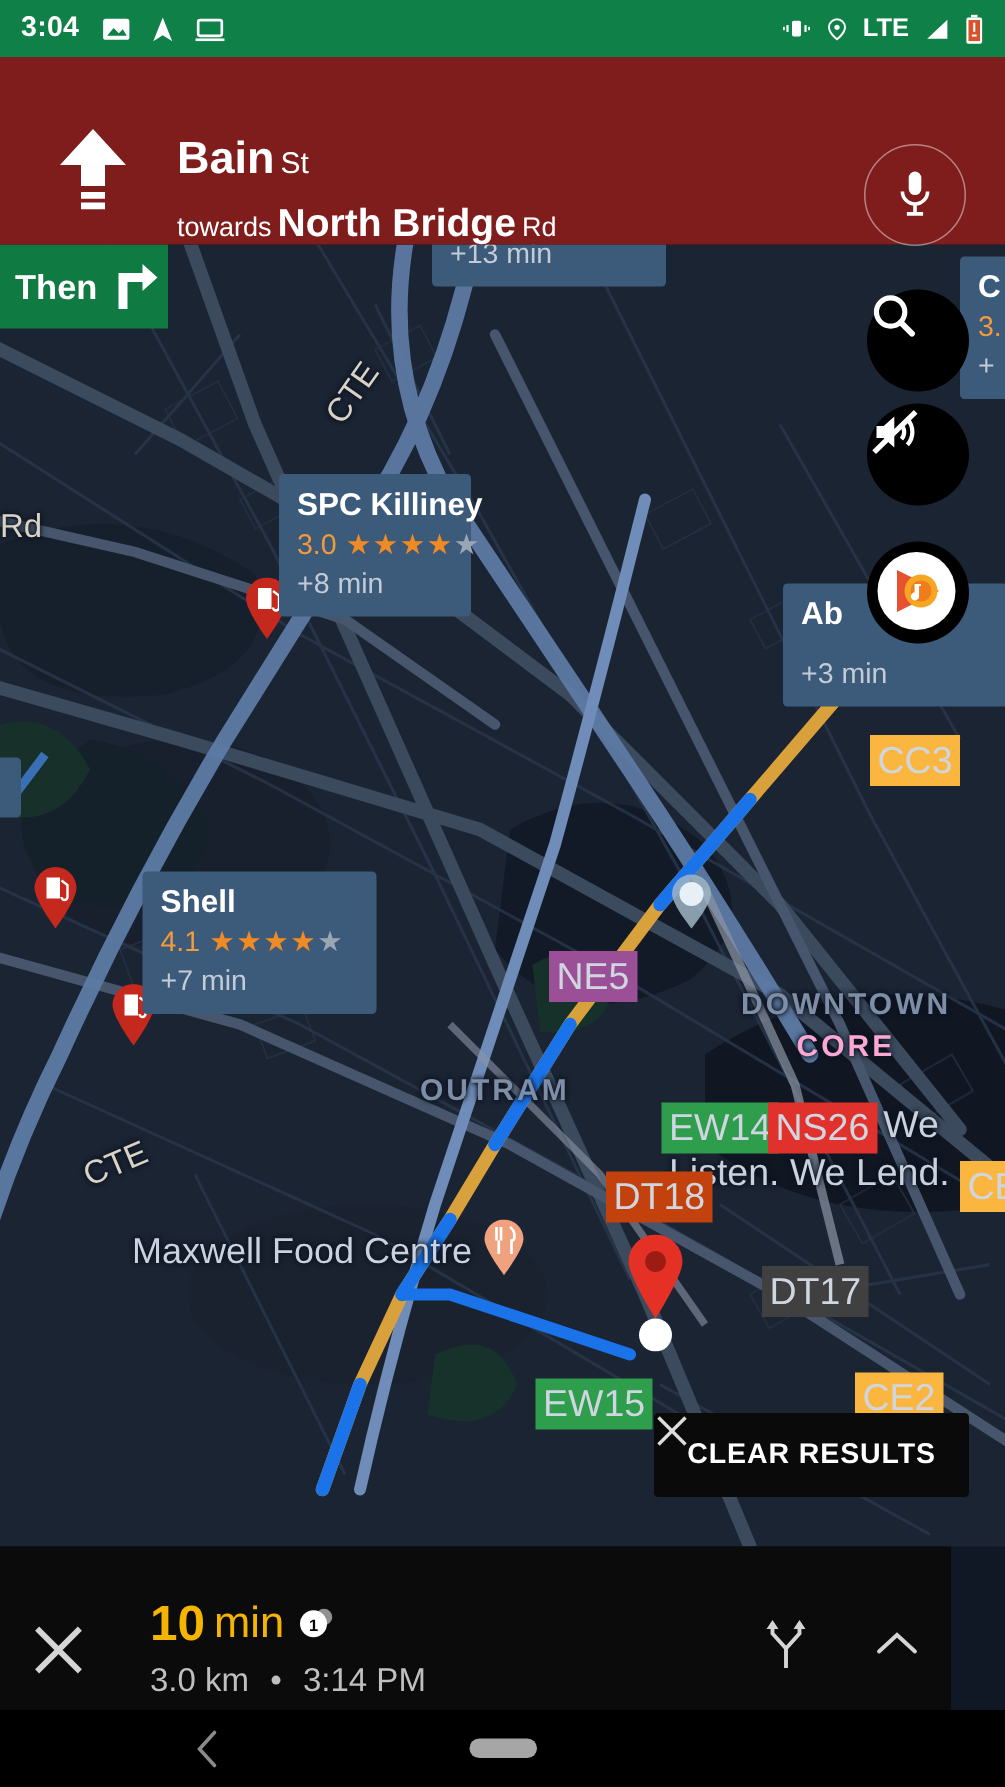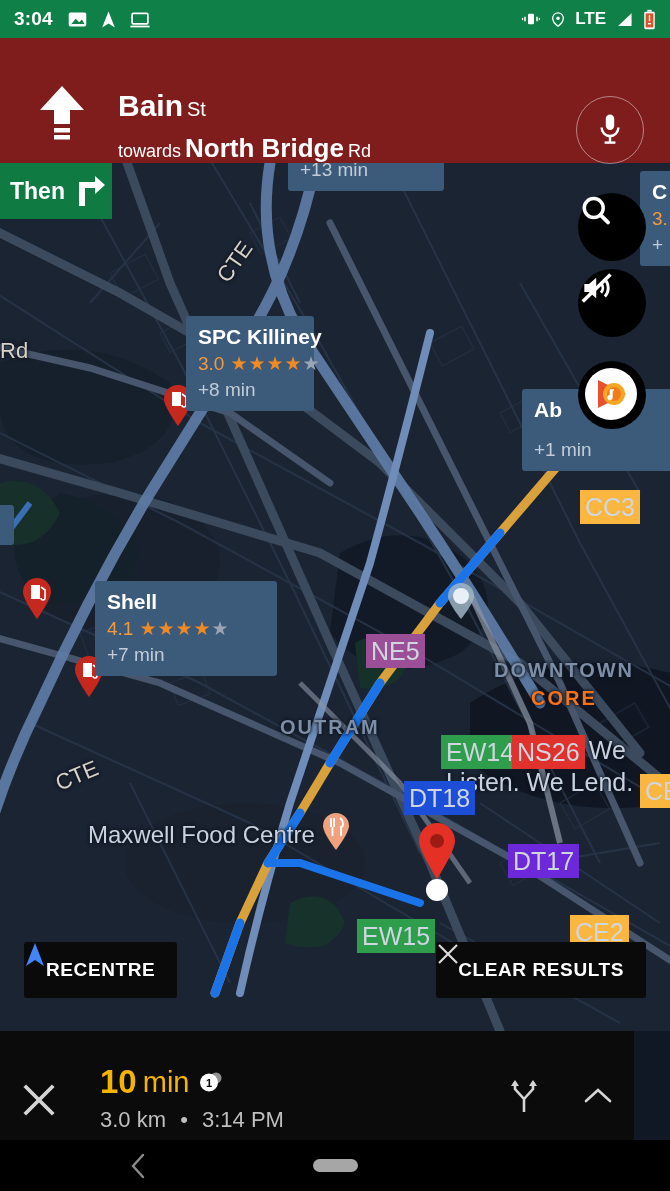--- a/index.html
+++ b/index.html
@@ -198,33 +198,33 @@
         <path d="M268 700 L300 700 L360 720 L420 740" stroke="#1a73e8" stroke-width="8" fill="none" stroke-linecap="round"></path>
 
         <path d="M30 340 L0 380" stroke="#3b6fb5" stroke-width="6" fill="none"></path>
       </g>
     </svg>
 
     <div class="tbadge" style="left:580px;top:327px;background:#fbb640;"><span>CC3</span></div>
     <div class="tbadge" style="left:366px;top:471px;background:#9a4f96;"><span>NE5</span></div>
     <div class="tbadge" style="left:441px;top:572px;background:#2e9e4c;"><span>EW14</span></div>
     <div class="tbadge" style="left:512px;top:572px;background:#e0312c;"><span>NS26</span></div>
-    <div class="tbadge" style="left:404px;top:618px;background:#1d4ed8;"><span>DT18</span></div>
-    <div class="tbadge" style="left:508px;top:681px;background:#6d28d9;"><span>DT17</span></div>
+    <div class="tbadge" style="left:404px;top:618px;background:#c2410c;"><span>DT18</span></div>
+    <div class="tbadge" style="left:508px;top:681px;background:#404040;"><span>DT17</span></div>
     <div class="tbadge" style="left:640px;top:611px;background:#fbb640;"><span>CE</span></div>
     <div class="tbadge" style="left:357px;top:756px;background:#2e9e4c;"><span>EW15</span></div>
     <div class="tbadge" style="left:560px;top:752px;background:#fbb640;margin-left:10px;"><span>CE2</span></div>
 
     <div class="maplabel" style="left:213px;top:86px;font-size:22px;transform:rotate(-55deg);color:#d9d2c6;"><span>CTE</span></div>
     <div class="maplabel" style="left:0px;top:175px;font-size:22px;color:#d9d2c6;"><span>Rd</span></div>
     <div class="maplabel" style="left:55px;top:600px;font-size:22px;transform:rotate(-23deg);color:#d9d2c6;"><span>CTE</span></div>
     <div class="maplabel" style="left:474px;top:573px;font-size:25px;"><span>Crawfort | We</span></div>
     <div class="maplabel" style="left:446px;top:605px;font-size:25px;"><span>Listen. We Lend.</span></div>
     <div class="maplabel" style="left:494px;top:496px;font-size:20px;letter-spacing:2px;font-weight:bold;color:#7e8ea6;"><span>DOWNTOWN</span></div>
-    <div class="maplabel" style="left:531px;top:524px;font-size:20px;letter-spacing:2px;font-weight:bold;color:#f97316;"><span>CORE</span></div>
+    <div class="maplabel" style="left:531px;top:524px;font-size:20px;letter-spacing:2px;font-weight:bold;color:#f9a8d4;"><span>CORE</span></div>
     <div class="maplabel" style="left:280px;top:553px;font-size:20px;letter-spacing:2px;font-weight:bold;color:#7e8ea6;"><span>OUTRAM</span></div>
     <div class="maplabel" style="left:88px;top:658px;font-size:24px;"><span>Maxwell Food Centre</span></div>
 
     <div class="pin" style="left:163px;top:222px;">
       <svg width="30" height="42" viewBox="0 0 30 42">
           <path d="M15 41 C15 41 1 22 1 14 A14 14 0 0 1 29 14 C29 22 15 41 15 41Z" fill="#c5281c"></path>
           <rect x="9" y="7" width="9" height="14" fill="#fff"></rect>
           <path d="M19 9 l4 3 v8 a2 2 0 0 1 -4 0" stroke="#fff" stroke-width="1.6" fill="none"></path>
         </svg>
     </div>
@@ -279,28 +279,28 @@
       <div class="poi-name">SPC Killiney</div>
       <div class="poi-rating">
         <span class="poi-score">3.0</span>
         <span class="poi-stars"><span class="on">★★★★</span><span class="off">★</span></span>
       </div>
       <div class="poi-eta">+8 min</div>
     </div>
 
     <div class="poi-card" style="left:522px;top:226px;width:150px;">
       <div class="poi-name">Ab</div>
-      <div class="poi-eta" style="margin-top:16px;">+1 min</div>
+      <div class="poi-eta" style="margin-top:16px;">+3 min</div>
     </div>
 
     <div class="poi-card" style="left:-142px;top:342px;width:156px;">
       <div class="poi-stars" style="text-align:right;"><span class="off">★</span></div>
     </div>
 
-    <div class="poi-card" style="left:95px;top:418px;width:182px;">
+    <div class="poi-card" style="left:95px;top:418px;width:156px;">
       <div class="poi-name">Shell</div>
       <div class="poi-rating">
         <span class="poi-score">4.1</span>
         <span class="poi-stars"><span class="on">★★★★</span><span class="off">★</span></span>
       </div>
       <div class="poi-eta">+7 min</div>
     </div>
 
     <div class="fab search">
       <svg width="36" height="36" viewBox="0 0 24 24">
@@ -320,26 +320,20 @@
       <svg width="66" height="66" viewBox="0 0 66 66">
         <circle cx="33" cy="33" r="32" fill="#000"></circle>
         <circle cx="33" cy="33" r="26" fill="#fff"></circle>
         <path d="M20 19 L48 33 L20 47 Z" fill="#e8512f"></path>
         <circle cx="36" cy="33" r="11" fill="#f5a623"></circle>
         <circle cx="36" cy="33" r="7" fill="#f07c1b"></circle>
         <path d="M34 29 v7.5 a2 2 0 1 1 -1.6 -1.9 V29 h3.6" stroke="#fff" stroke-width="1.4" fill="#fff"></path>
       </svg>
     </div>
 
-    <div class="mapbtn" id="recentre-btn">
-      <svg width="22" height="26" viewBox="0 0 22 26">
-        <path d="M11 1 L20 24 L11 18 L2 24 Z" fill="#4285f4"></path>
-      </svg>
-      <span>RECENTRE</span>
-    </div>
     <div class="mapbtn" id="clear-btn">
       <svg width="24" height="24" viewBox="0 0 24 24">
         <line x1="3" y1="3" x2="21" y2="21" stroke="#ddd" stroke-width="2.2"></line>
         <line x1="21" y1="3" x2="3" y2="21" stroke="#ddd" stroke-width="2.2"></line>
       </svg>
       <span>CLEAR RESULTS</span>
     </div>
   </div>
 
   <div class="statusbar">

